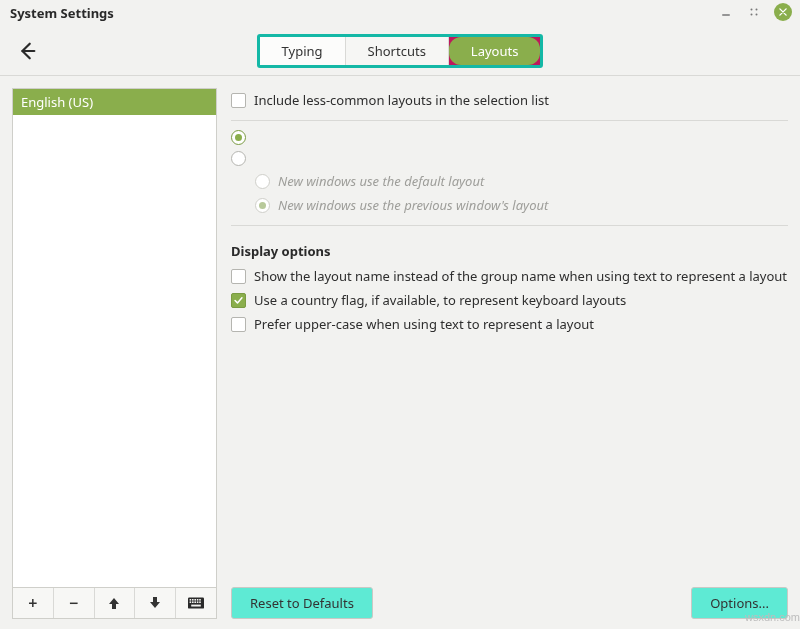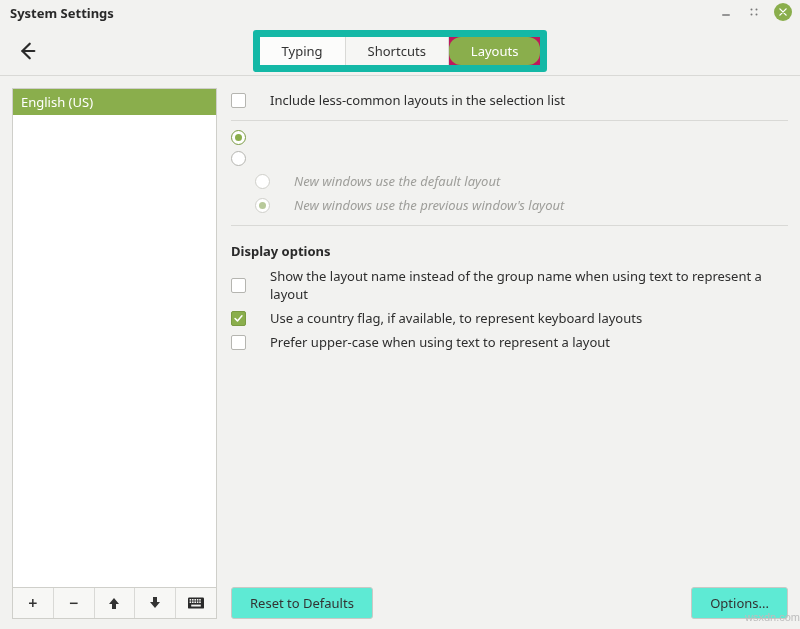--- a/index.html
+++ b/index.html
@@ -70,21 +70,21 @@
     width:26px;
     height:26px;
     display:flex;
     align-items:center;
     justify-content:center;
     color:#333;
     cursor:pointer;
   }
   .tabs {
     display:flex;
-    border:7px solid #14b8a6;
+    border:3px solid #14b8a6;
     border-radius:3px;
     overflow:hidden;
     background:#be185d;
   }
   .tab {
     padding:5px 22px;
     font-size:13px;
     color:#333;
     background:#fcfcfb;
     border-right:1px solid #d9d9d6;
@@ -145,21 +145,21 @@
   .listbtn svg { width:16px; height:16px; fill:#333; }
   .rightcol {
     flex:1;
     display:flex;
     flex-direction:column;
     min-width:0;
   }
   .row {
     display:flex;
     align-items:center;
-    gap:24px;
+    gap:8px;
     padding:3px 0;
     font-size:13px;
   }
   .row.indent { padding-left:24px; }
   .row.disabled { color:#9e9e9a;font-style:italic; }
   .hr {
     height:1px;
     background:#d9d9d6;
     margin:8px 0 6px 0;
   }

